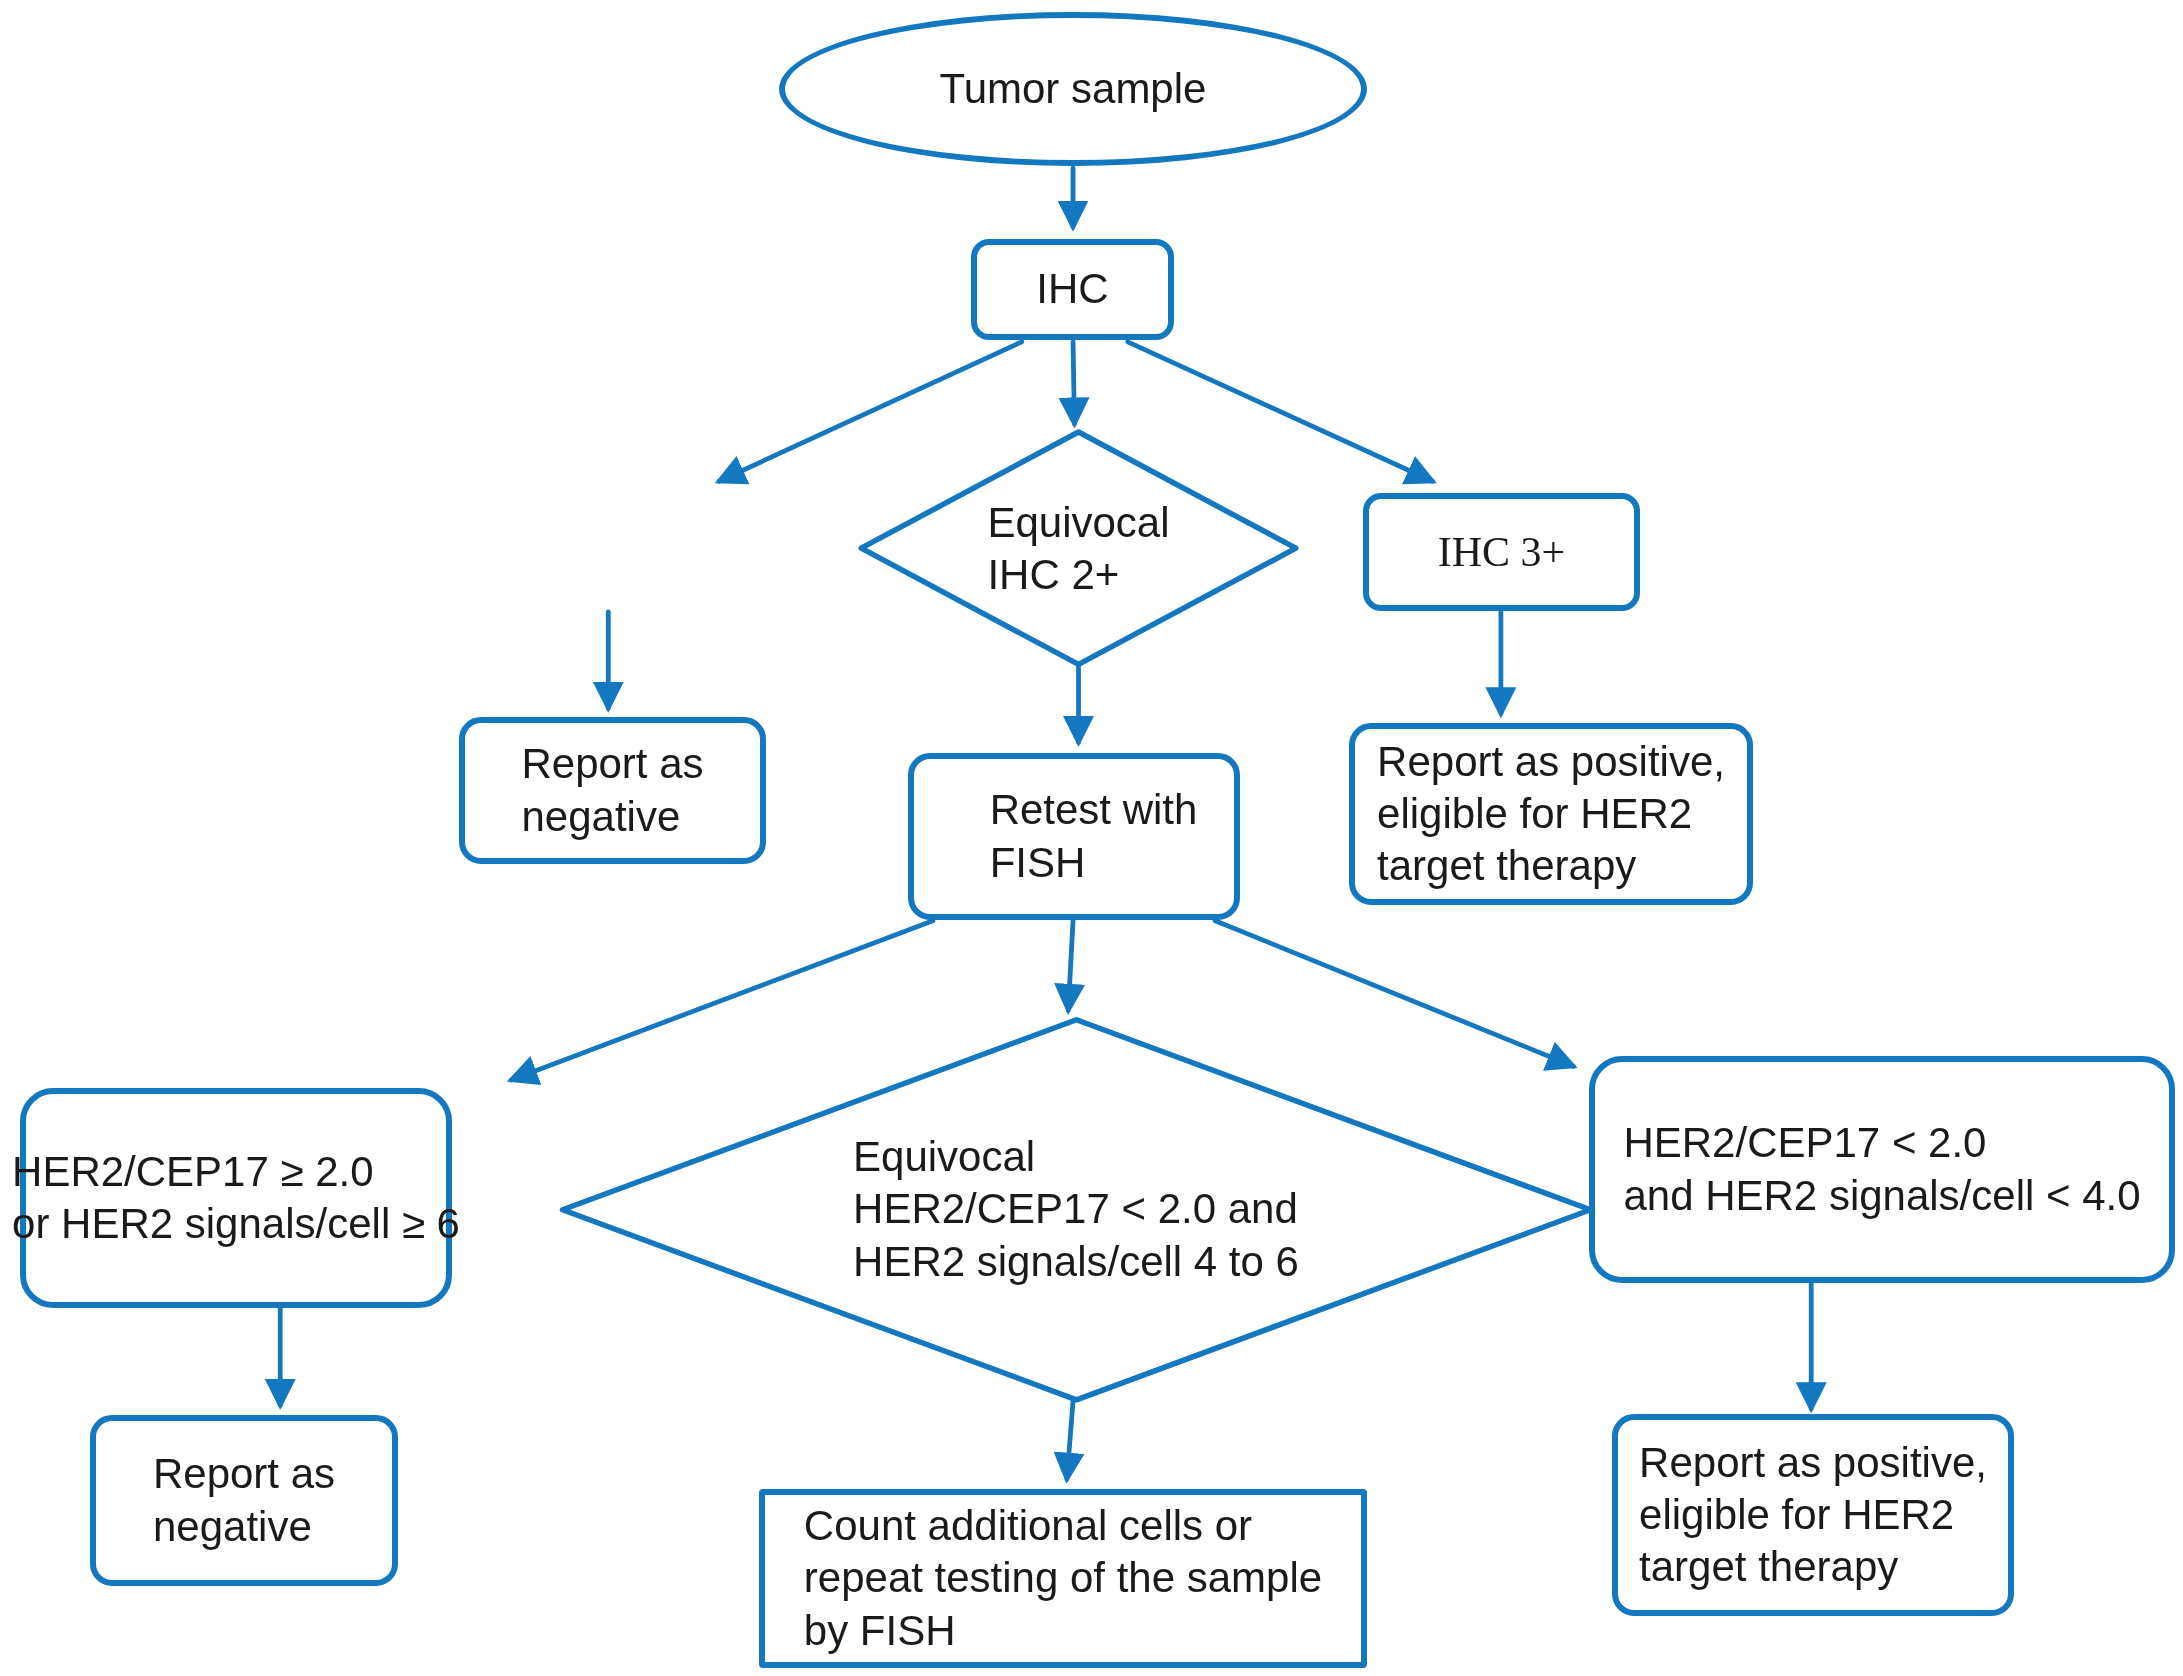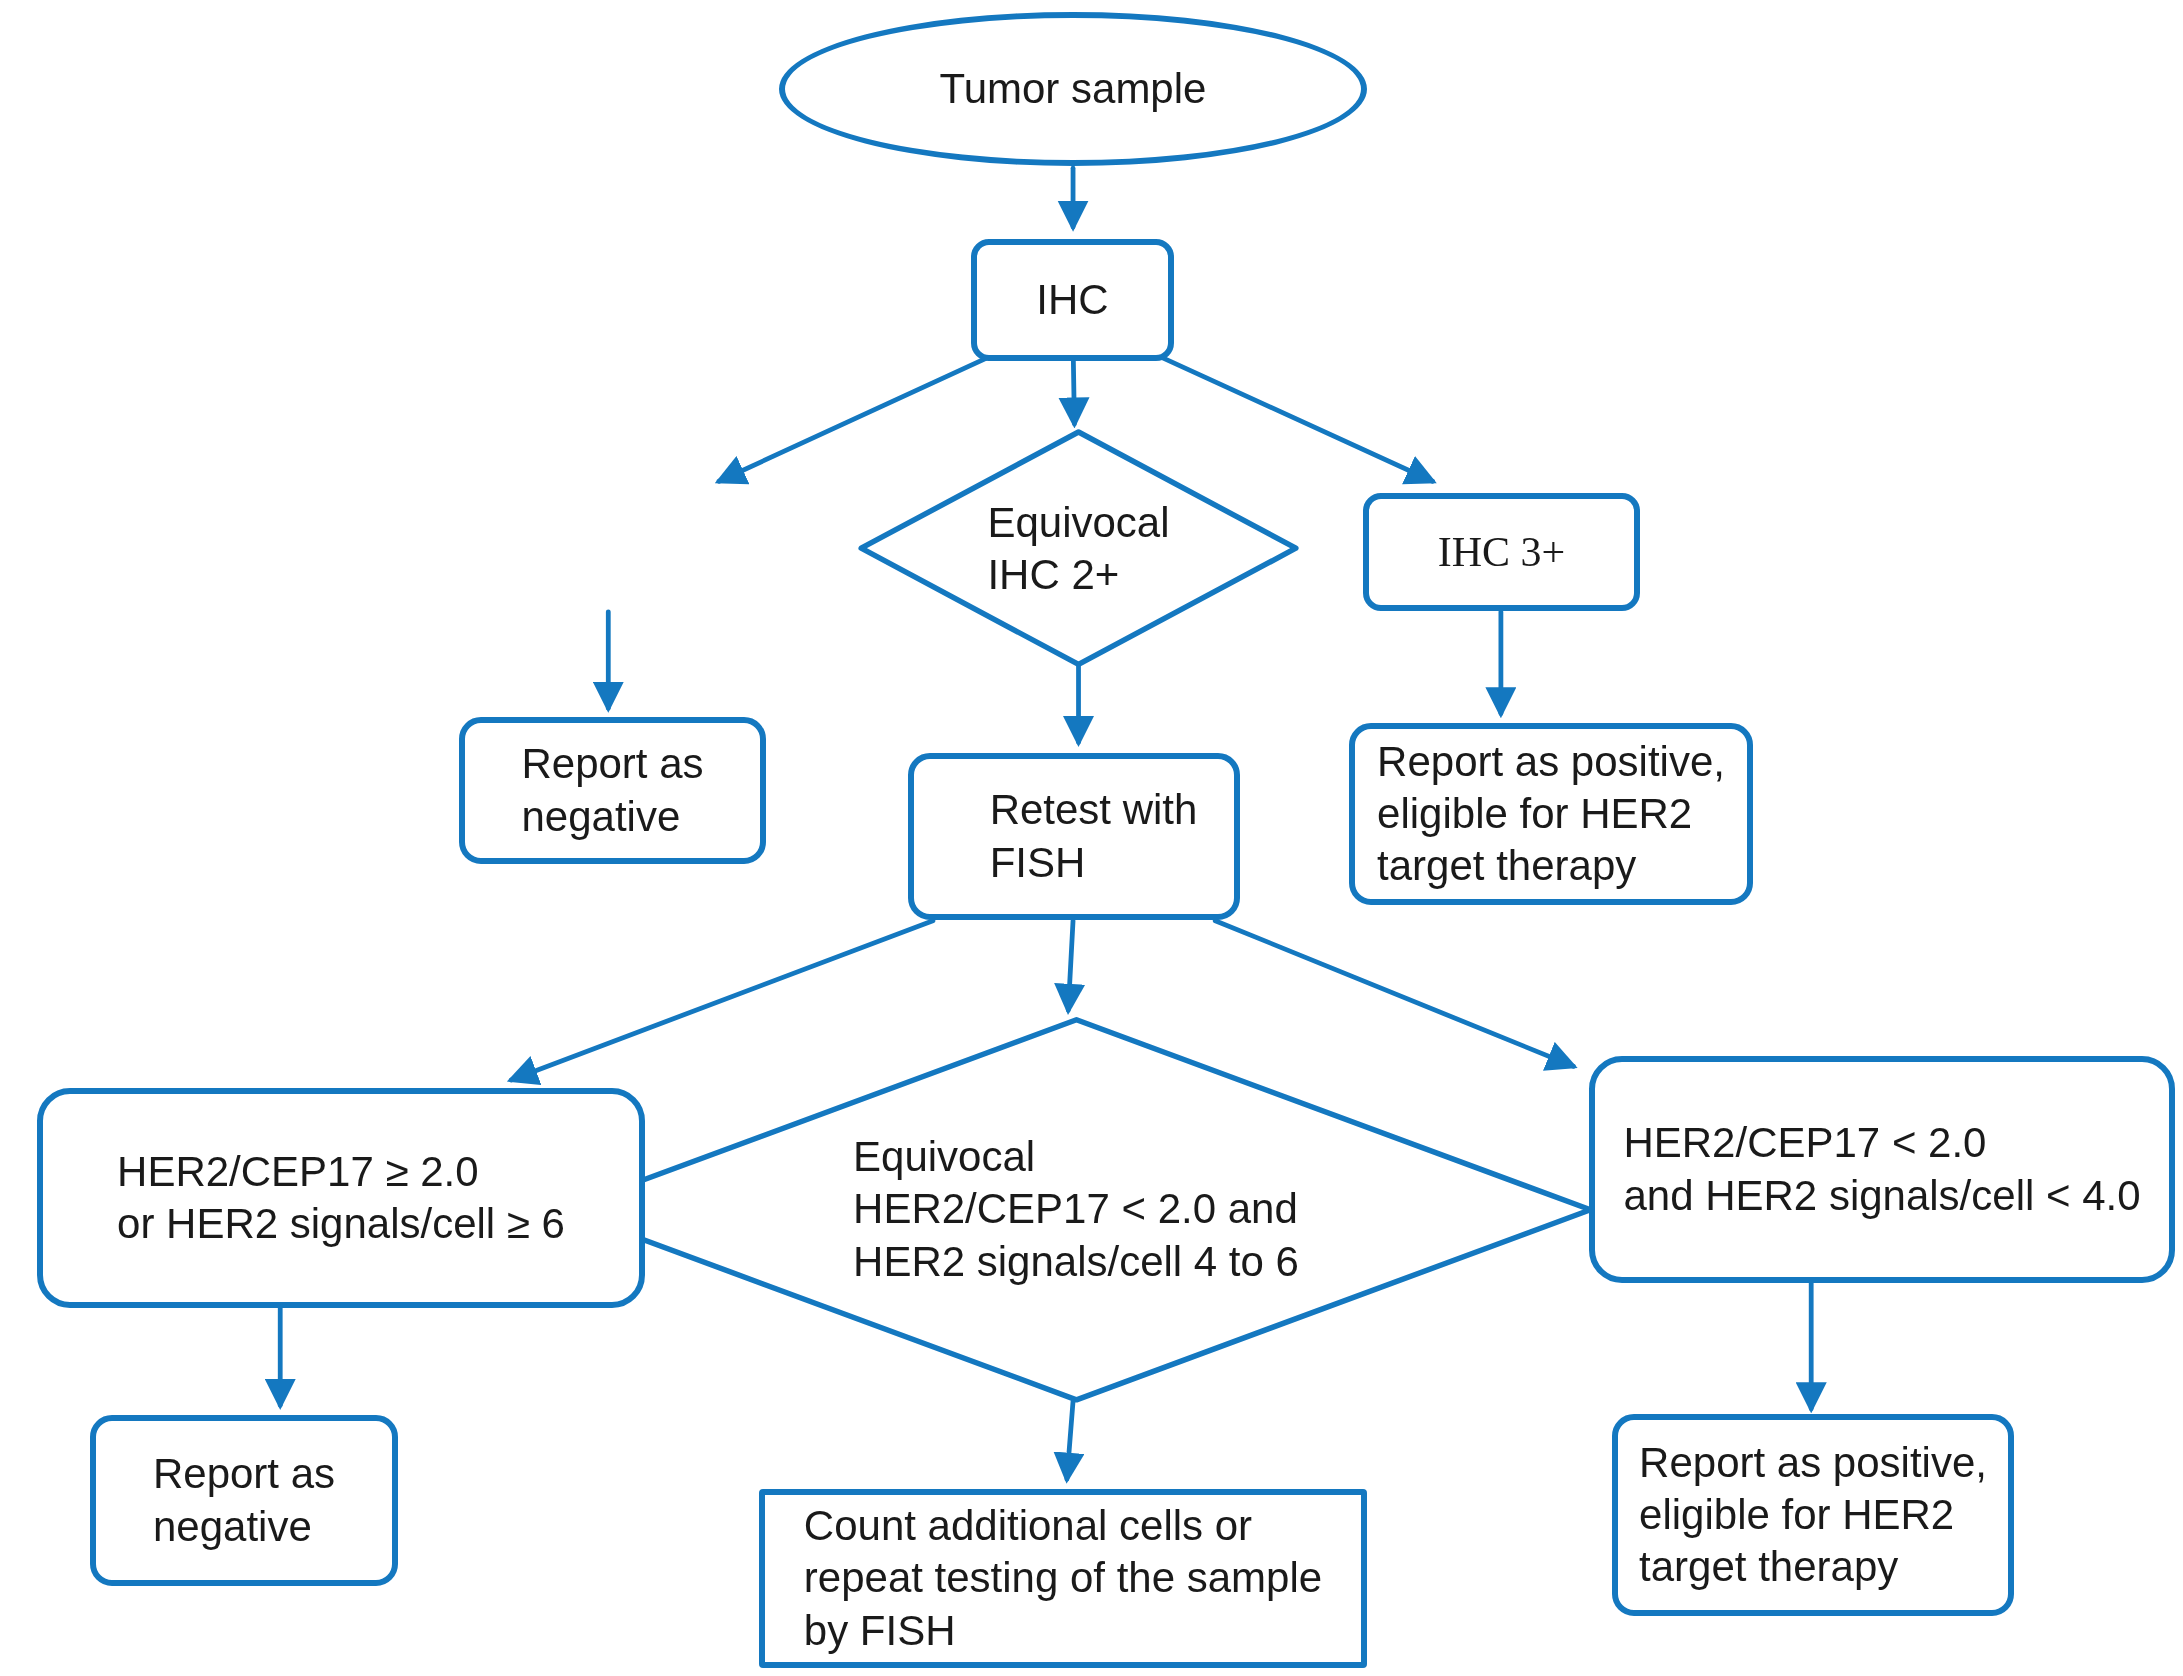--- a/index.html
+++ b/index.html
@@ -74,39 +74,39 @@
       <line x1="1570" y1="1347" x2="1563" y2="1478" marker-end="url(#arrow)"></line>
       <line x1="1778" y1="1347" x2="2302" y2="1560" marker-end="url(#arrow)"></line>
       <line x1="410" y1="1913" x2="410" y2="2056" marker-end="url(#arrow)"></line>
       <line x1="1570" y1="2050" x2="1561" y2="2164" marker-end="url(#arrow)"></line>
       <line x1="2650" y1="1877" x2="2650" y2="2061" marker-end="url(#arrow)"></line>
     </g>
   </svg>
 
   <div class="node ellipse" style="left:779px; top:12.3px; width:588px; height:154px;">Tumor sample</div>
 
-  <div class="node box" style="left:971px; top:239px; width:203px; height:122px; border-radius:18px;">IHC</div>
+  <div class="node box" style="left:971px; top:239px; width:203px; height:101px; border-radius:18px;">IHC</div>
 
 
   <div class="node plain" style="left:887px; top:454px; width:383px; height:190px;">Equivocal
 IHC 2+</div>
 
   <div class="node box" style="left:1363px; top:493px; width:277px; height:118px; border-radius:18px;font-family:Liberation Serif, serif;">IHC 3+</div>
 
   <div class="node box" style="left:459px; top:717px; width:307px; height:147px;">Report as
 negative</div>
 
   <div class="node box" style="left:908px; top:753px; width:332px; height:167px;padding-left:39px;">Retest with
 FISH</div>
 
   <div class="node box" style="left:1349px; top:723px; width:404px; height:182px;">Report as positive,
 eligible for HER2
 target therapy</div>
 
-  <div class="node box" style="left:20px; top:1088px; width:608px; height:220px; border-radius:33px;margin-left:17px;">HER2/CEP17 ≥ 2.0
+  <div class="node box" style="left:20px; top:1088px; width:432px; height:220px; border-radius:33px;">HER2/CEP17 ≥ 2.0
 or HER2 signals/cell ≥ 6</div>
 
   <div class="node plain" style="left:666px; top:1092px; width:820px; height:235px;">Equivocal
 HER2/CEP17 &lt; 2.0 and
 HER2 signals/cell 4 to 6</div>
 
   <div class="node box" style="left:1589px; top:1056px; width:586px; height:227px; border-radius:33px;">HER2/CEP17 &lt; 2.0
 and HER2 signals/cell &lt; 4.0</div>
 
   <div class="node box" style="left:90px; top:1415px; width:308px; height:171px;">Report as

